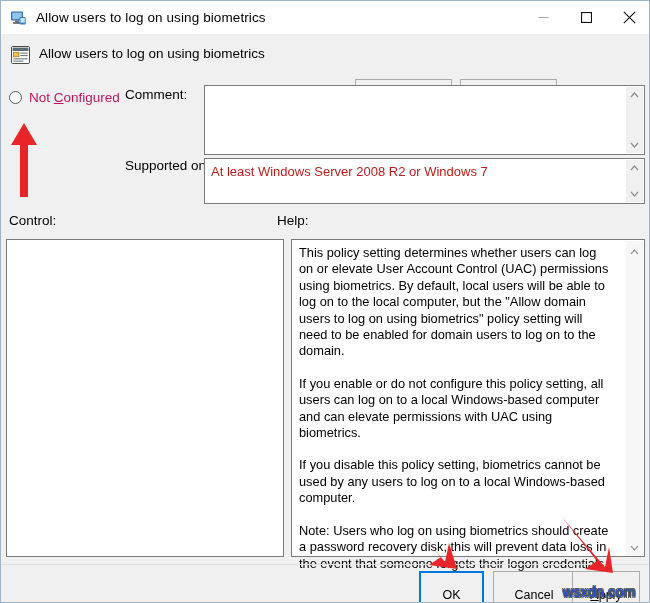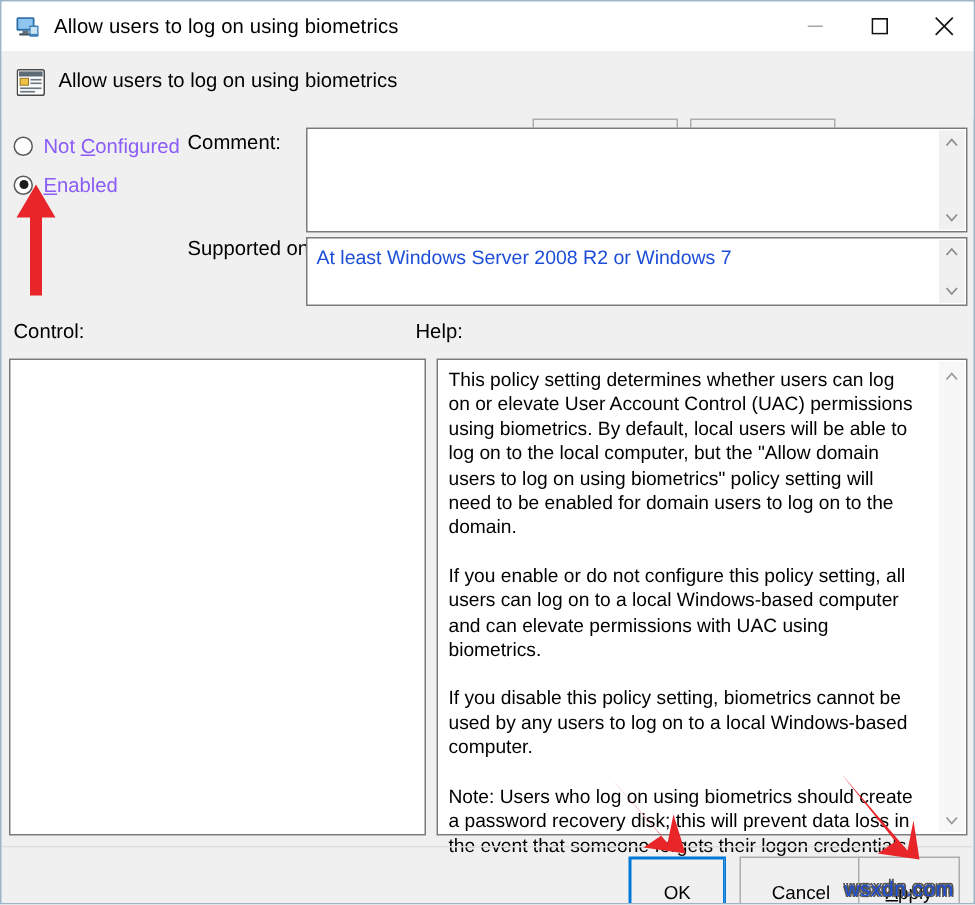--- a/index.html
+++ b/index.html
@@ -132,21 +132,21 @@
   .radio-mark.checked::after {
     content: "";
     position: absolute;
     left: 2.5px; top: 2.5px;
     width: 6px; height: 6px;
     border-radius: 50%;
     background: #1a1a1a;
   }
   .radio-label {
     font-size: 13.5px;
-    color: #8b5cf6;
+    color: #be185d;
     white-space: nowrap;
   }
   .radio-label u { text-decoration: underline; }
 
   .field-label {
     position: absolute;
     font-size: 13.5px;
     color: #000;
     white-space: nowrap;
   }
@@ -158,21 +158,21 @@
     background: #ffffff;
     border: 1px solid #7a7a7a;
     box-sizing: border-box;
   }
   .tb-comment { left: 203px; top: 84px; width: 441px; height: 70px; }
   .tb-supported { left: 203px; top: 157px; width: 441px; height: 46px; }
   .tb-inner {
     position: absolute;
     left: 6px; top: 4px; right: 22px;
     font-size: 13px;
-    color: #1d4ed8;
+    color: #b91c1c;
     line-height: 17px;
   }
   .vscroll {
     position: absolute;
     right: 1px; top: 1px; bottom: 1px;
     width: 17px;
     background: #f0f0f0;
     display: flex;
     flex-direction: column;
     justify-content: space-between;
@@ -318,24 +318,20 @@
 
     <button class="btn prev-setting"><u>P</u>revious Setting</button>
     <button class="btn next-setting"><u>N</u>ext Setting</button>
   </div>
 
   <div class="radios">
     <div class="radio-row">
       <span class="radio-mark"></span>
       <span class="radio-label">Not <u>C</u>onfigured</span>
     </div>
-    <div class="radio-row">
-      <span class="radio-mark checked"></span>
-      <span class="radio-label"><u>E</u>nabled</span>
-    </div>
   </div>
 
   <span class="field-label lbl-comment">Comment:</span>
   <div class="textbox tb-comment">
     <div class="tb-inner"></div>
     <div class="vscroll">
       <span class="arr">
         <svg width="9" height="6" viewBox="0 0 9 6">
             <polyline points="1,5 4.5,1 8,5" fill="none" stroke="#8d8d8d" stroke-width="1.2"></polyline>
           </svg>

